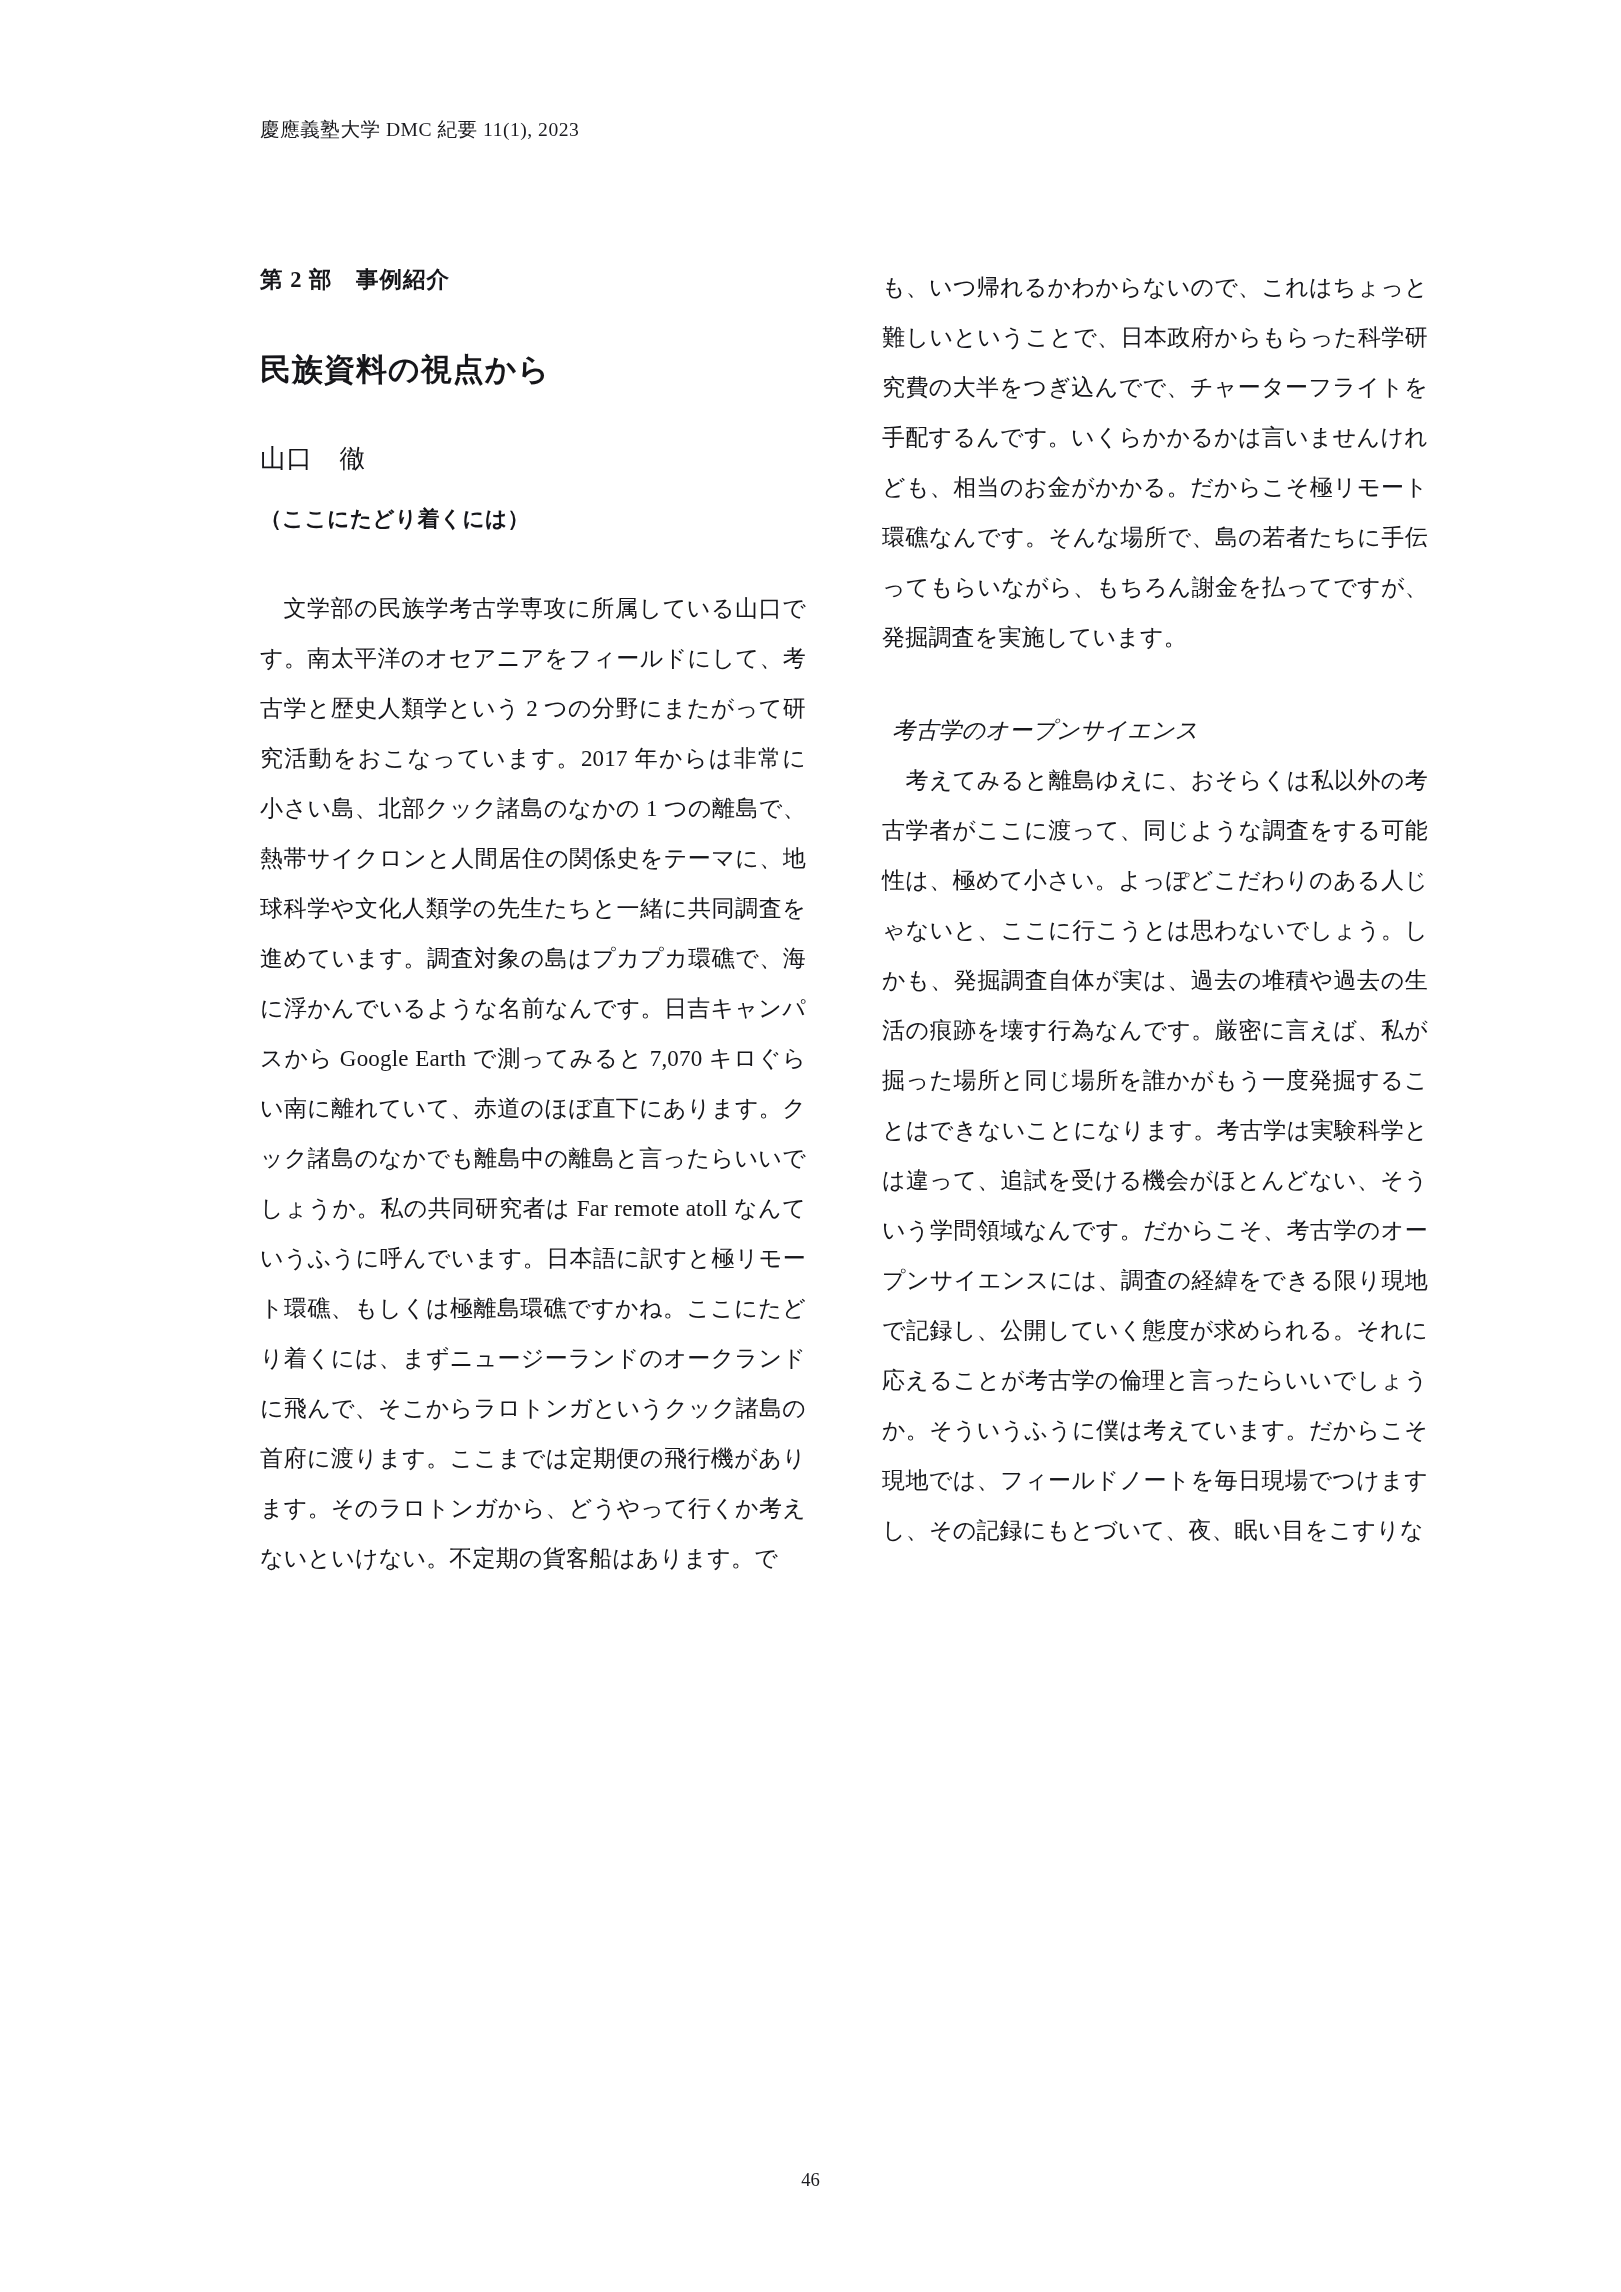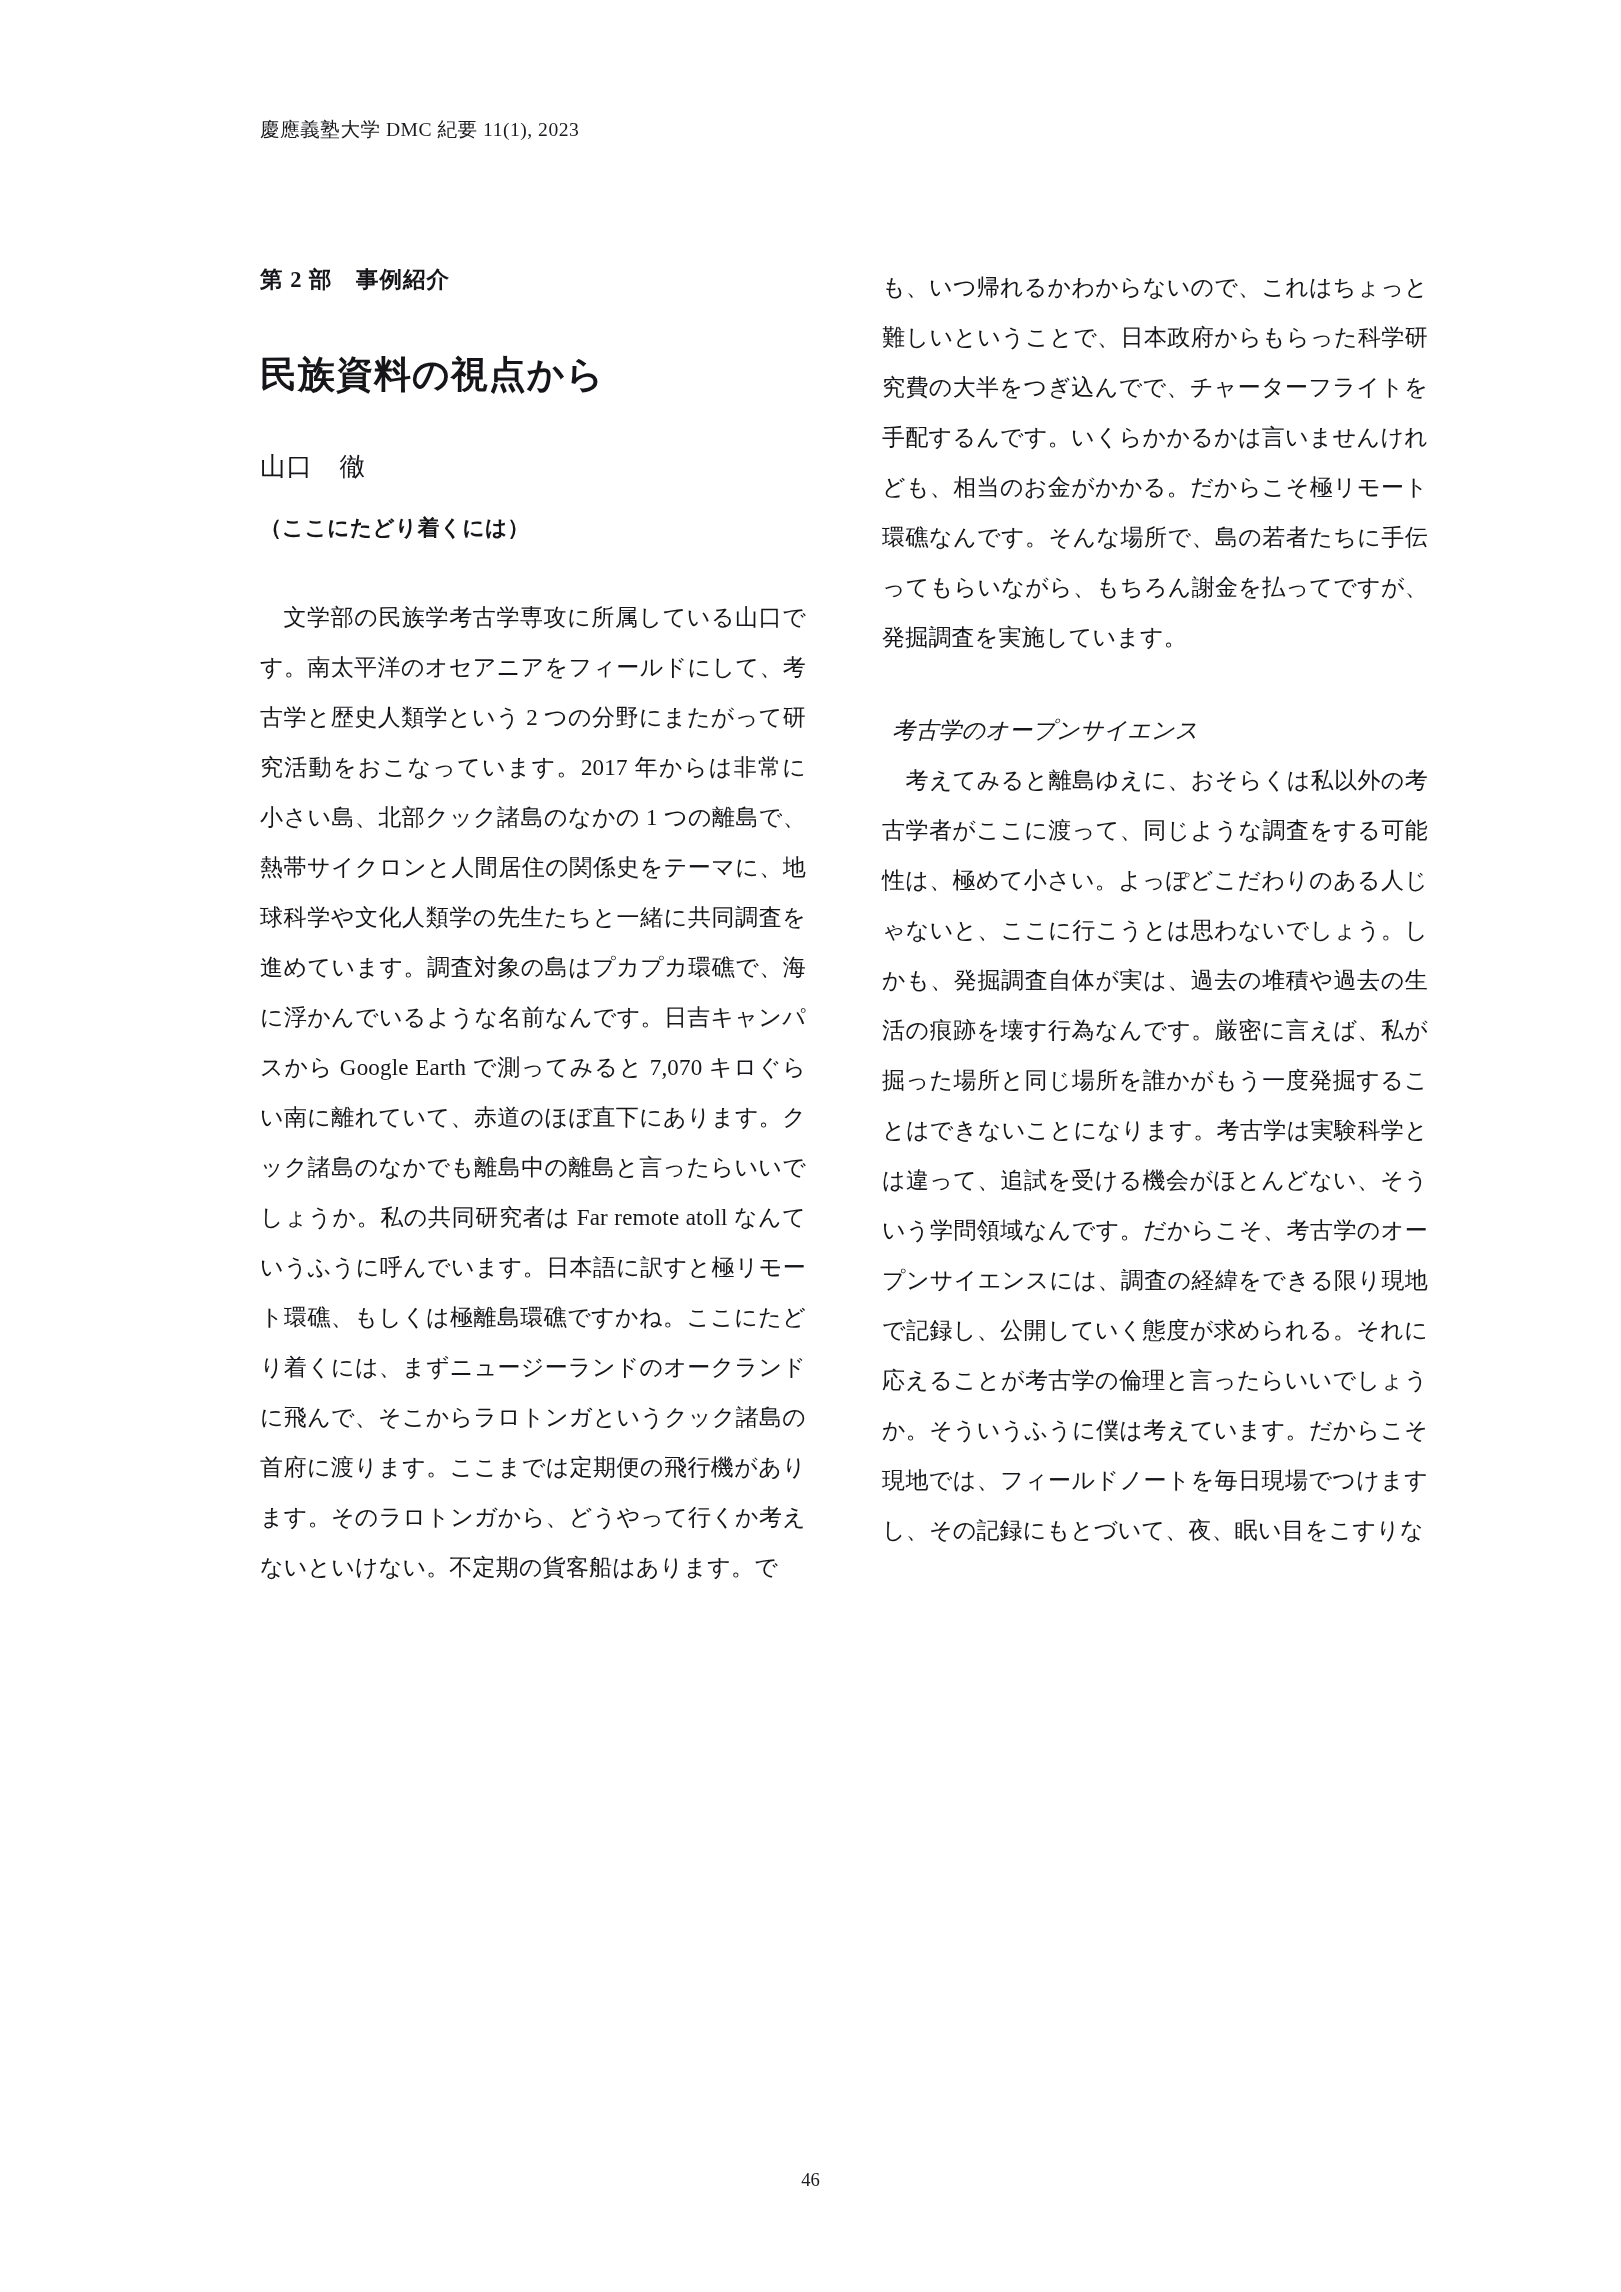--- a/index.html
+++ b/index.html
@@ -39,21 +39,21 @@
     width: 546px;
   }
   .part-label {
     font-size: 22.5px;
     font-weight: bold;
     letter-spacing: 1px;
     margin: 0 0 51px 0;
     line-height: 1.5;
   }
   .article-title {
-    font-size: 37px;
+    font-size: 31px;
     font-weight: bold;
     letter-spacing: 1px;
     margin: 0 0 47px 0;
     line-height: 1.45;
   }
   .author-name {
     font-size: 25.5px;
     letter-spacing: 1px;
     margin: 0 0 25px 0;
     line-height: 1.5;

